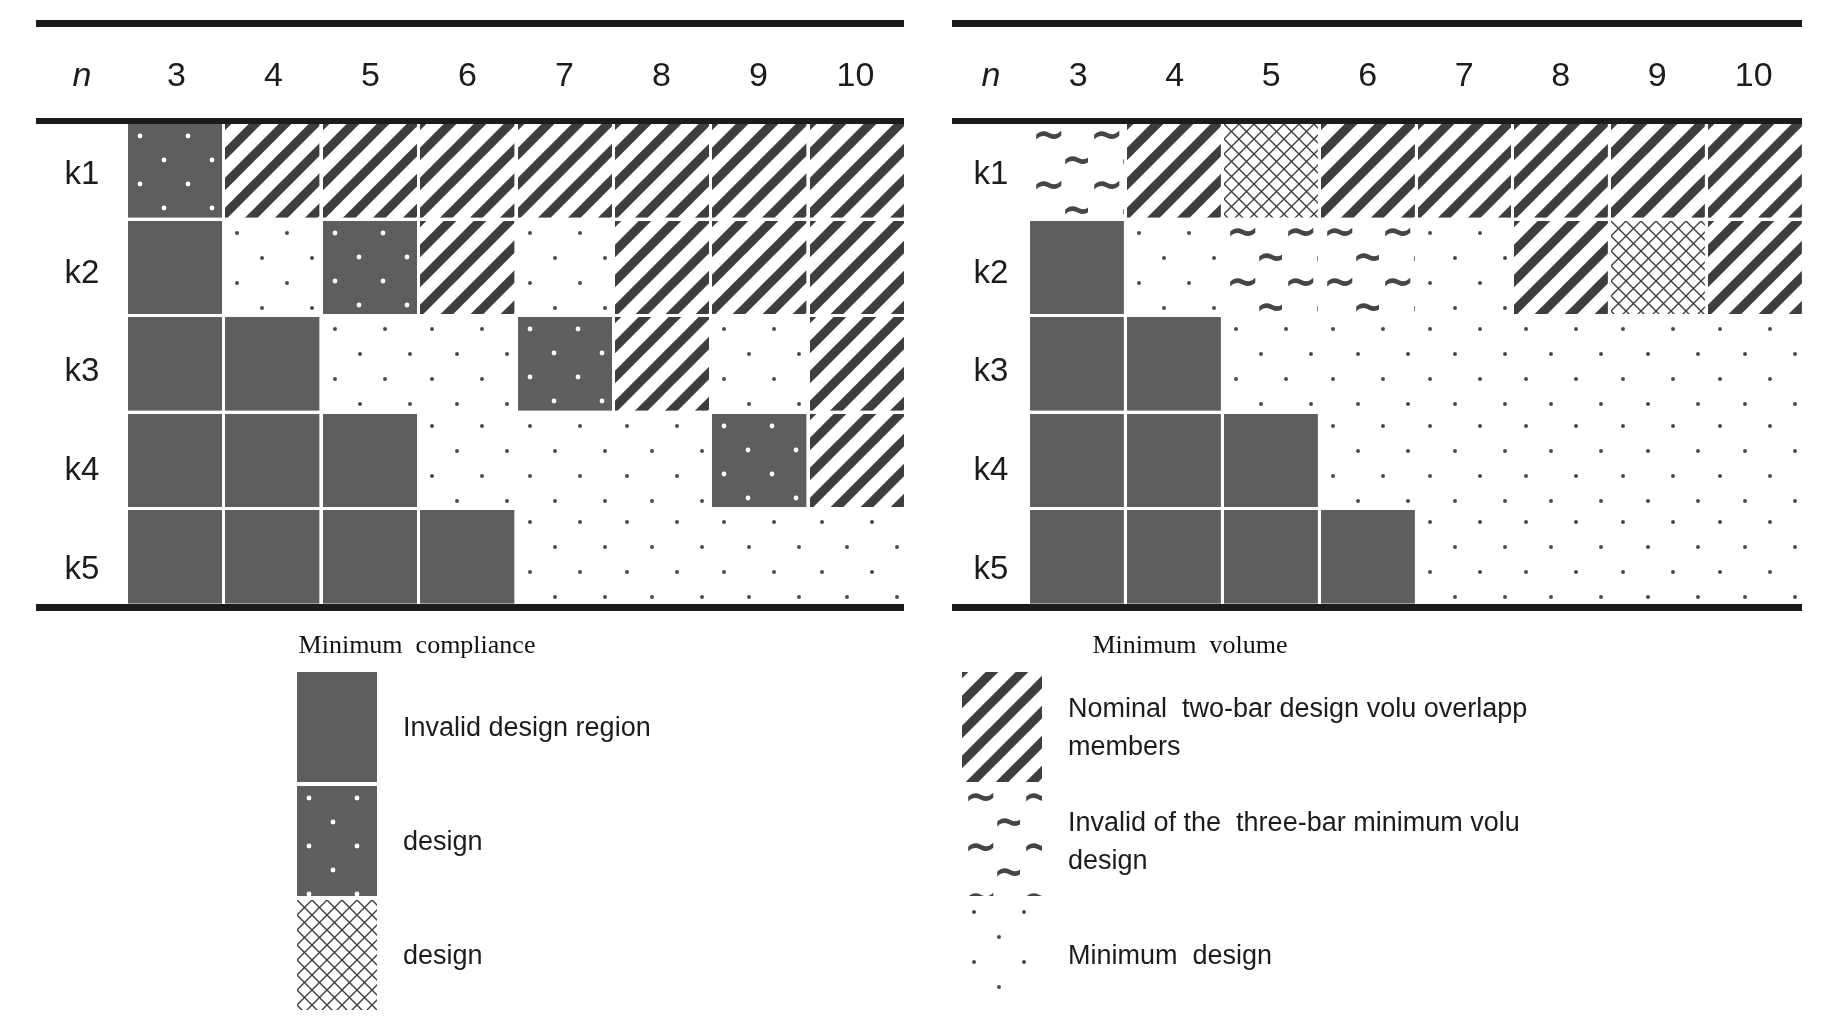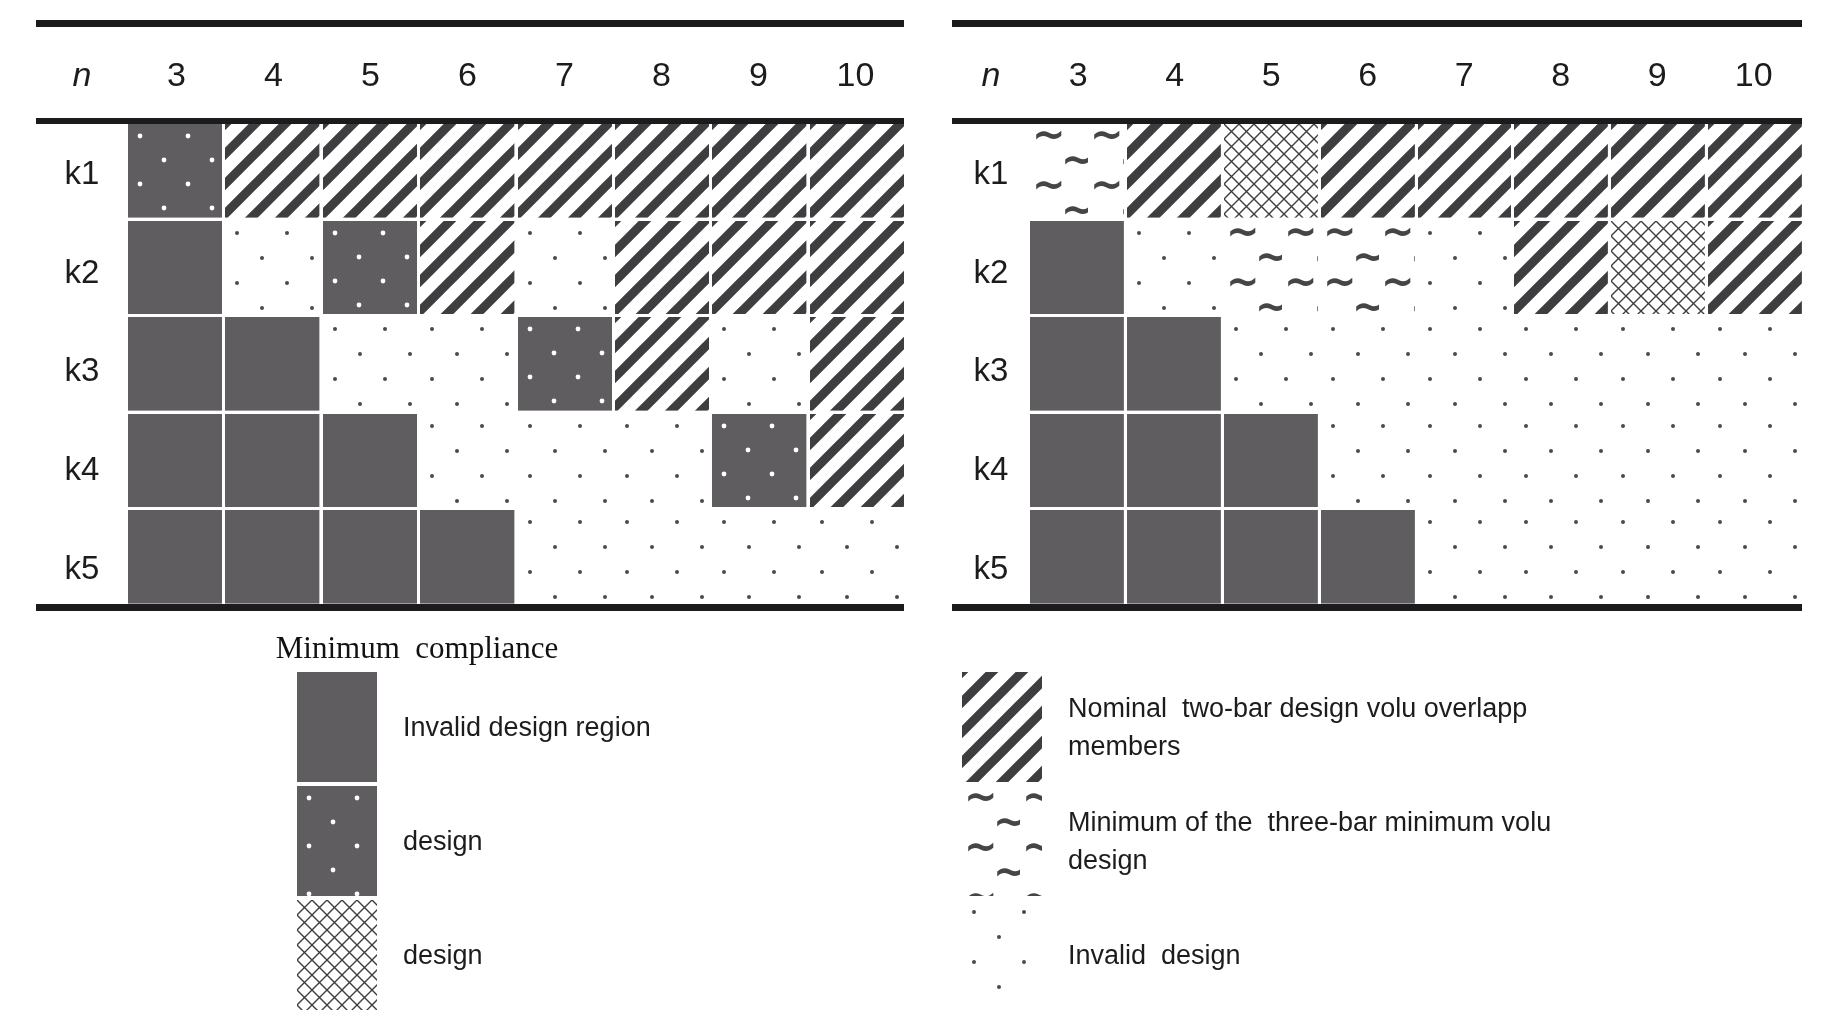--- a/index.html
+++ b/index.html
@@ -30,21 +30,21 @@
   .row-labels span::first-letter{font-style:italic;}
   .grid{position:absolute;top:104px;height:480px;right:0;display:grid;
         grid-template-columns:repeat(8,1fr);grid-template-rows:repeat(5,1fr);gap:3px;background:#fff;}
   .m-left .grid{left:92px;}
   .m-right .grid{left:78px;}
   .cell{position:relative;}
   .cell svg{position:absolute;inset:0;width:100%;height:100%;display:block;}
 
   
   .lg-title{position:absolute;top:630px;width:300px;text-align:center;
-            font-family:"Liberation Serif",serif;font-size:31px;white-space:pre;color:#111;}
+            font-family:"Liberation Serif",serif;font-size:26px;white-space:pre;color:#111;}
   .lg-title-left{left:267px;}
   .lg-title-right{left:1040px;}
   .legend{position:absolute;top:672px;display:flex;flex-direction:column;gap:4px;}
   .legend-left{left:297px;width:600px;}
   .legend-right{left:962px;width:640px;}
   .lg-item{display:flex;align-items:center;height:110px;}
   .lg-swatch{width:80px;height:110px;flex:0 0 80px;}
   .lg-swatch svg{width:80px;height:110px;display:block;}
   .lg-lines{margin-left:26px;font-size:27px;line-height:38px;white-space:pre;}
   .lg-lines span{display:block;}
@@ -531,20 +531,21 @@
         </div>
         <div class="cell">
           <svg preserveAspectRatio="none">
             <rect width="100%" height="100%" fill="url(#p-unique)"></rect>
           </svg>
         </div>
       </div>
   </div>
 
   <div class="lg-title lg-title-left">Minimum  compliance</div>
+  <div class="lg-title lg-title-right">Minimum  volume</div>
 
   <div class="legend legend-left">
       <div class="lg-item">
         <div class="lg-swatch">
           <svg preserveAspectRatio="none">
             <rect width="100%" height="100%" fill="url(#p-invalid)"></rect>
           </svg>
         </div>
         <div class="lg-lines"><span>Invalid design region</span></div>
       </div>
@@ -573,25 +574,25 @@
           </svg>
         </div>
         <div class="lg-lines"><span>Nominal  two-bar design volu overlapp</span><span>members</span></div>
       </div>
       <div class="lg-item">
         <div class="lg-swatch">
           <svg preserveAspectRatio="none">
             <rect width="100%" height="100%" fill="url(#p-variant3v)"></rect>
           </svg>
         </div>
-        <div class="lg-lines"><span>Minimum of the  three-bar minimum volu</span><span>design</span></div>
+        <div class="lg-lines"><span>Invalid of the  three-bar minimum volu</span><span>design</span></div>
       </div>
       <div class="lg-item">
         <div class="lg-swatch">
           <svg preserveAspectRatio="none">
             <rect width="100%" height="100%" fill="url(#p-unique)"></rect>
           </svg>
         </div>
-        <div class="lg-lines"><span>Invalid  design</span></div>
+        <div class="lg-lines"><span>Minimum  design</span></div>
       </div>
     </div>
 
 </div>
 
 </body></html>

